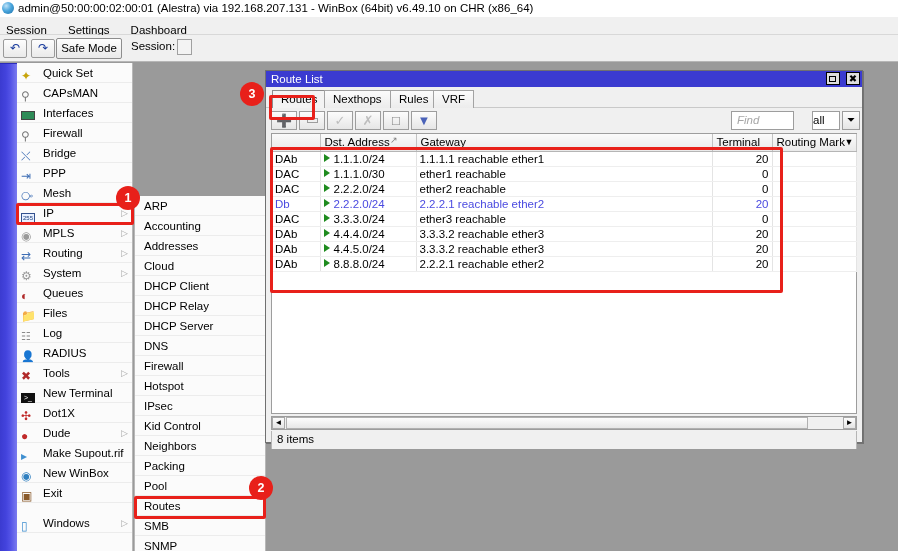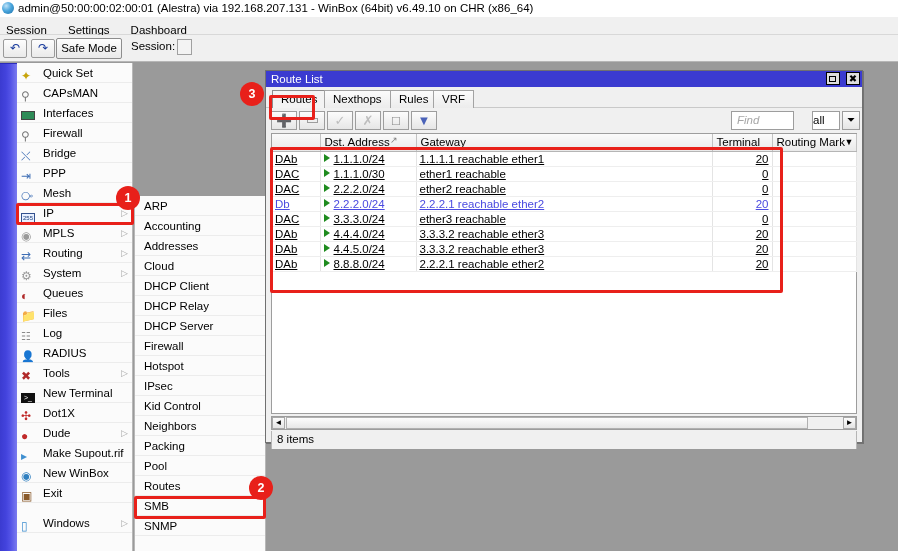--- a/index.html
+++ b/index.html
@@ -170,21 +170,21 @@
   table.rt th {
     background: linear-gradient(#fafafa, #e9e9e9);
     border-right: 1px solid #c2c2c2; border-bottom: 1px solid #b5b5b5;
     font-weight: normal; font-size: 11.5px; color: #000;
     height: 17px; text-align: left; padding: 0 4px; position: relative;
   }
   table.rt th.num { text-align: left; }
   table.rt td {
     border-right: 1px solid #e4e4e4; border-bottom: 1px solid #eee;
     font-size: 11.5px; height: 15px; padding: 0 3px; color: #000;
-    white-space: nowrap; overflow: hidden; text-decoration: underline;
+    white-space: nowrap; overflow: hidden;
   }
   td.c-flags { padding-left: 3px; }
   td.c-dst { padding-left: 4px; }
   td.c-dist { text-align: right; padding-right: 8px; }
   tr.blue td { color: #4a4ae0; }
   .tri {
     display: inline-block; width: 0; height: 0; vertical-align: 1px;
     border-left: 6px solid #1e8b1e;
     border-top: 4px solid transparent; border-bottom: 4px solid transparent;
     margin-right: 4px;
@@ -279,20 +279,21 @@
     </div>
 
   <div class="submenu" id="submenu">
       <div class="subrow">ARP</div>
       <div class="subrow">Accounting</div>
       <div class="subrow">Addresses</div>
       <div class="subrow">Cloud</div>
       <div class="subrow">DHCP Client</div>
       <div class="subrow">DHCP Relay</div>
       <div class="subrow">DHCP Server</div>
+      <div class="subrow">DNS</div>
       <div class="subrow">Firewall</div>
       <div class="subrow">Hotspot</div>
       <div class="subrow">IPsec</div>
       <div class="subrow">Kid Control</div>
       <div class="subrow">Neighbors</div>
       <div class="subrow">Packing</div>
       <div class="subrow">Pool</div>
       <div class="subrow">Routes</div>
       <div class="subrow">SMB</div>
       <div class="subrow">SNMP</div>

